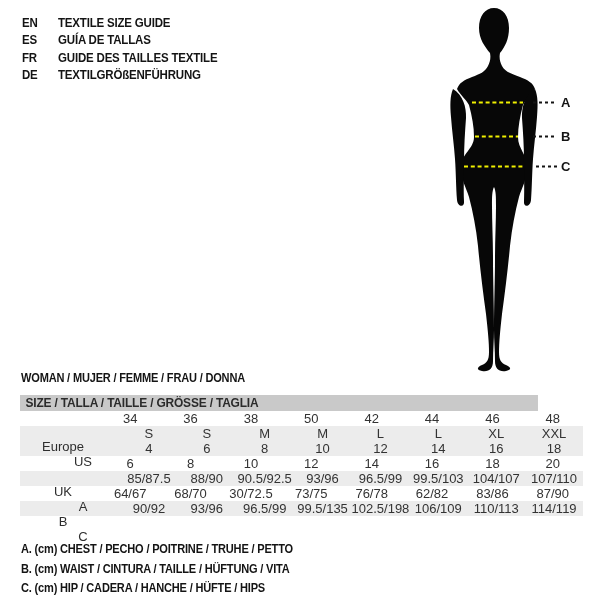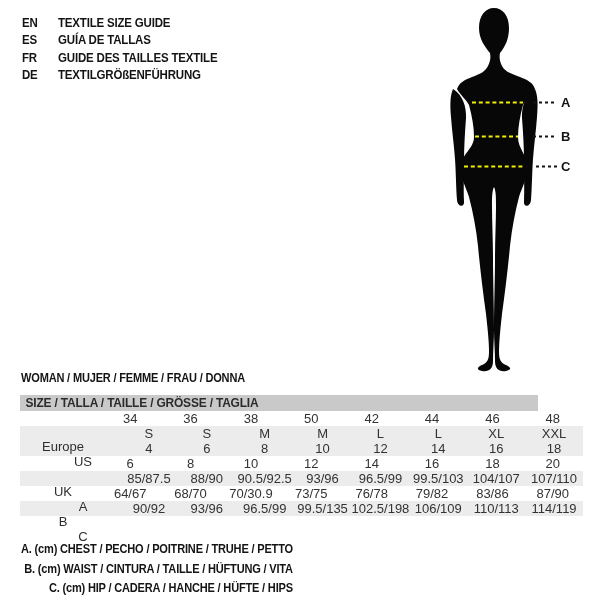--- a/index.html
+++ b/index.html
@@ -29,21 +29,21 @@
 
   
   .size-table{position:absolute;left:20px;top:395px;width:563px;font-size:13px;}
   .thead{background:#c9c9c9;height:16px;line-height:16px;padding-left:6px;font-weight:700;color:#2b2b2b;letter-spacing:-.2px;}
   .trow{display:grid;grid-template-columns:80px repeat(8,1fr);height:15px;line-height:15px;}
   .trow.shade{background:#ececec;padding-left:20px;}
   .tcell{text-align:center;color:#333;font-weight:400;white-space:nowrap;overflow:visible;}
   .tcell.tlabel{text-align:center;padding-left:6px;color:#2e2e2e;margin-top:28px;}
 
   
-  .legend{position:absolute;left:21px;top:542px;text-align:right;}
+  .legend{position:absolute;left:21px;top:542px;}
   .legend-line{height:19.5px;font-size:12px;font-weight:700;letter-spacing:-.2px;white-space:nowrap;}
 </style>
 </head>
 <body>
 
 <div class="lang-block">
   <div class="lang-row">
     <span class="lang-code condensed">EN</span>
     <span class="lang-label condensed">TEXTILE SIZE GUIDE</span>
   </div>
@@ -195,24 +195,24 @@
         <div class="tcell">93/96</div>
         <div class="tcell">96.5/99</div>
         <div class="tcell">99.5/103</div>
         <div class="tcell">104/107</div>
         <div class="tcell">107/110</div>
       </div>
       <div class="trow">
         <div class="tcell tlabel">B</div>
         <div class="tcell">64/67</div>
         <div class="tcell">68/70</div>
-        <div class="tcell">70/30.9</div>
+        <div class="tcell">30/72.5</div>
         <div class="tcell">73/75</div>
         <div class="tcell">76/78</div>
-        <div class="tcell">79/82</div>
+        <div class="tcell">62/82</div>
         <div class="tcell">83/86</div>
         <div class="tcell">87/90</div>
       </div>
       <div class="trow shade">
         <div class="tcell tlabel">C</div>
         <div class="tcell">90/92</div>
         <div class="tcell">93/96</div>
         <div class="tcell">96.5/99</div>
         <div class="tcell">99.5/135</div>
         <div class="tcell">102.5/198</div>

